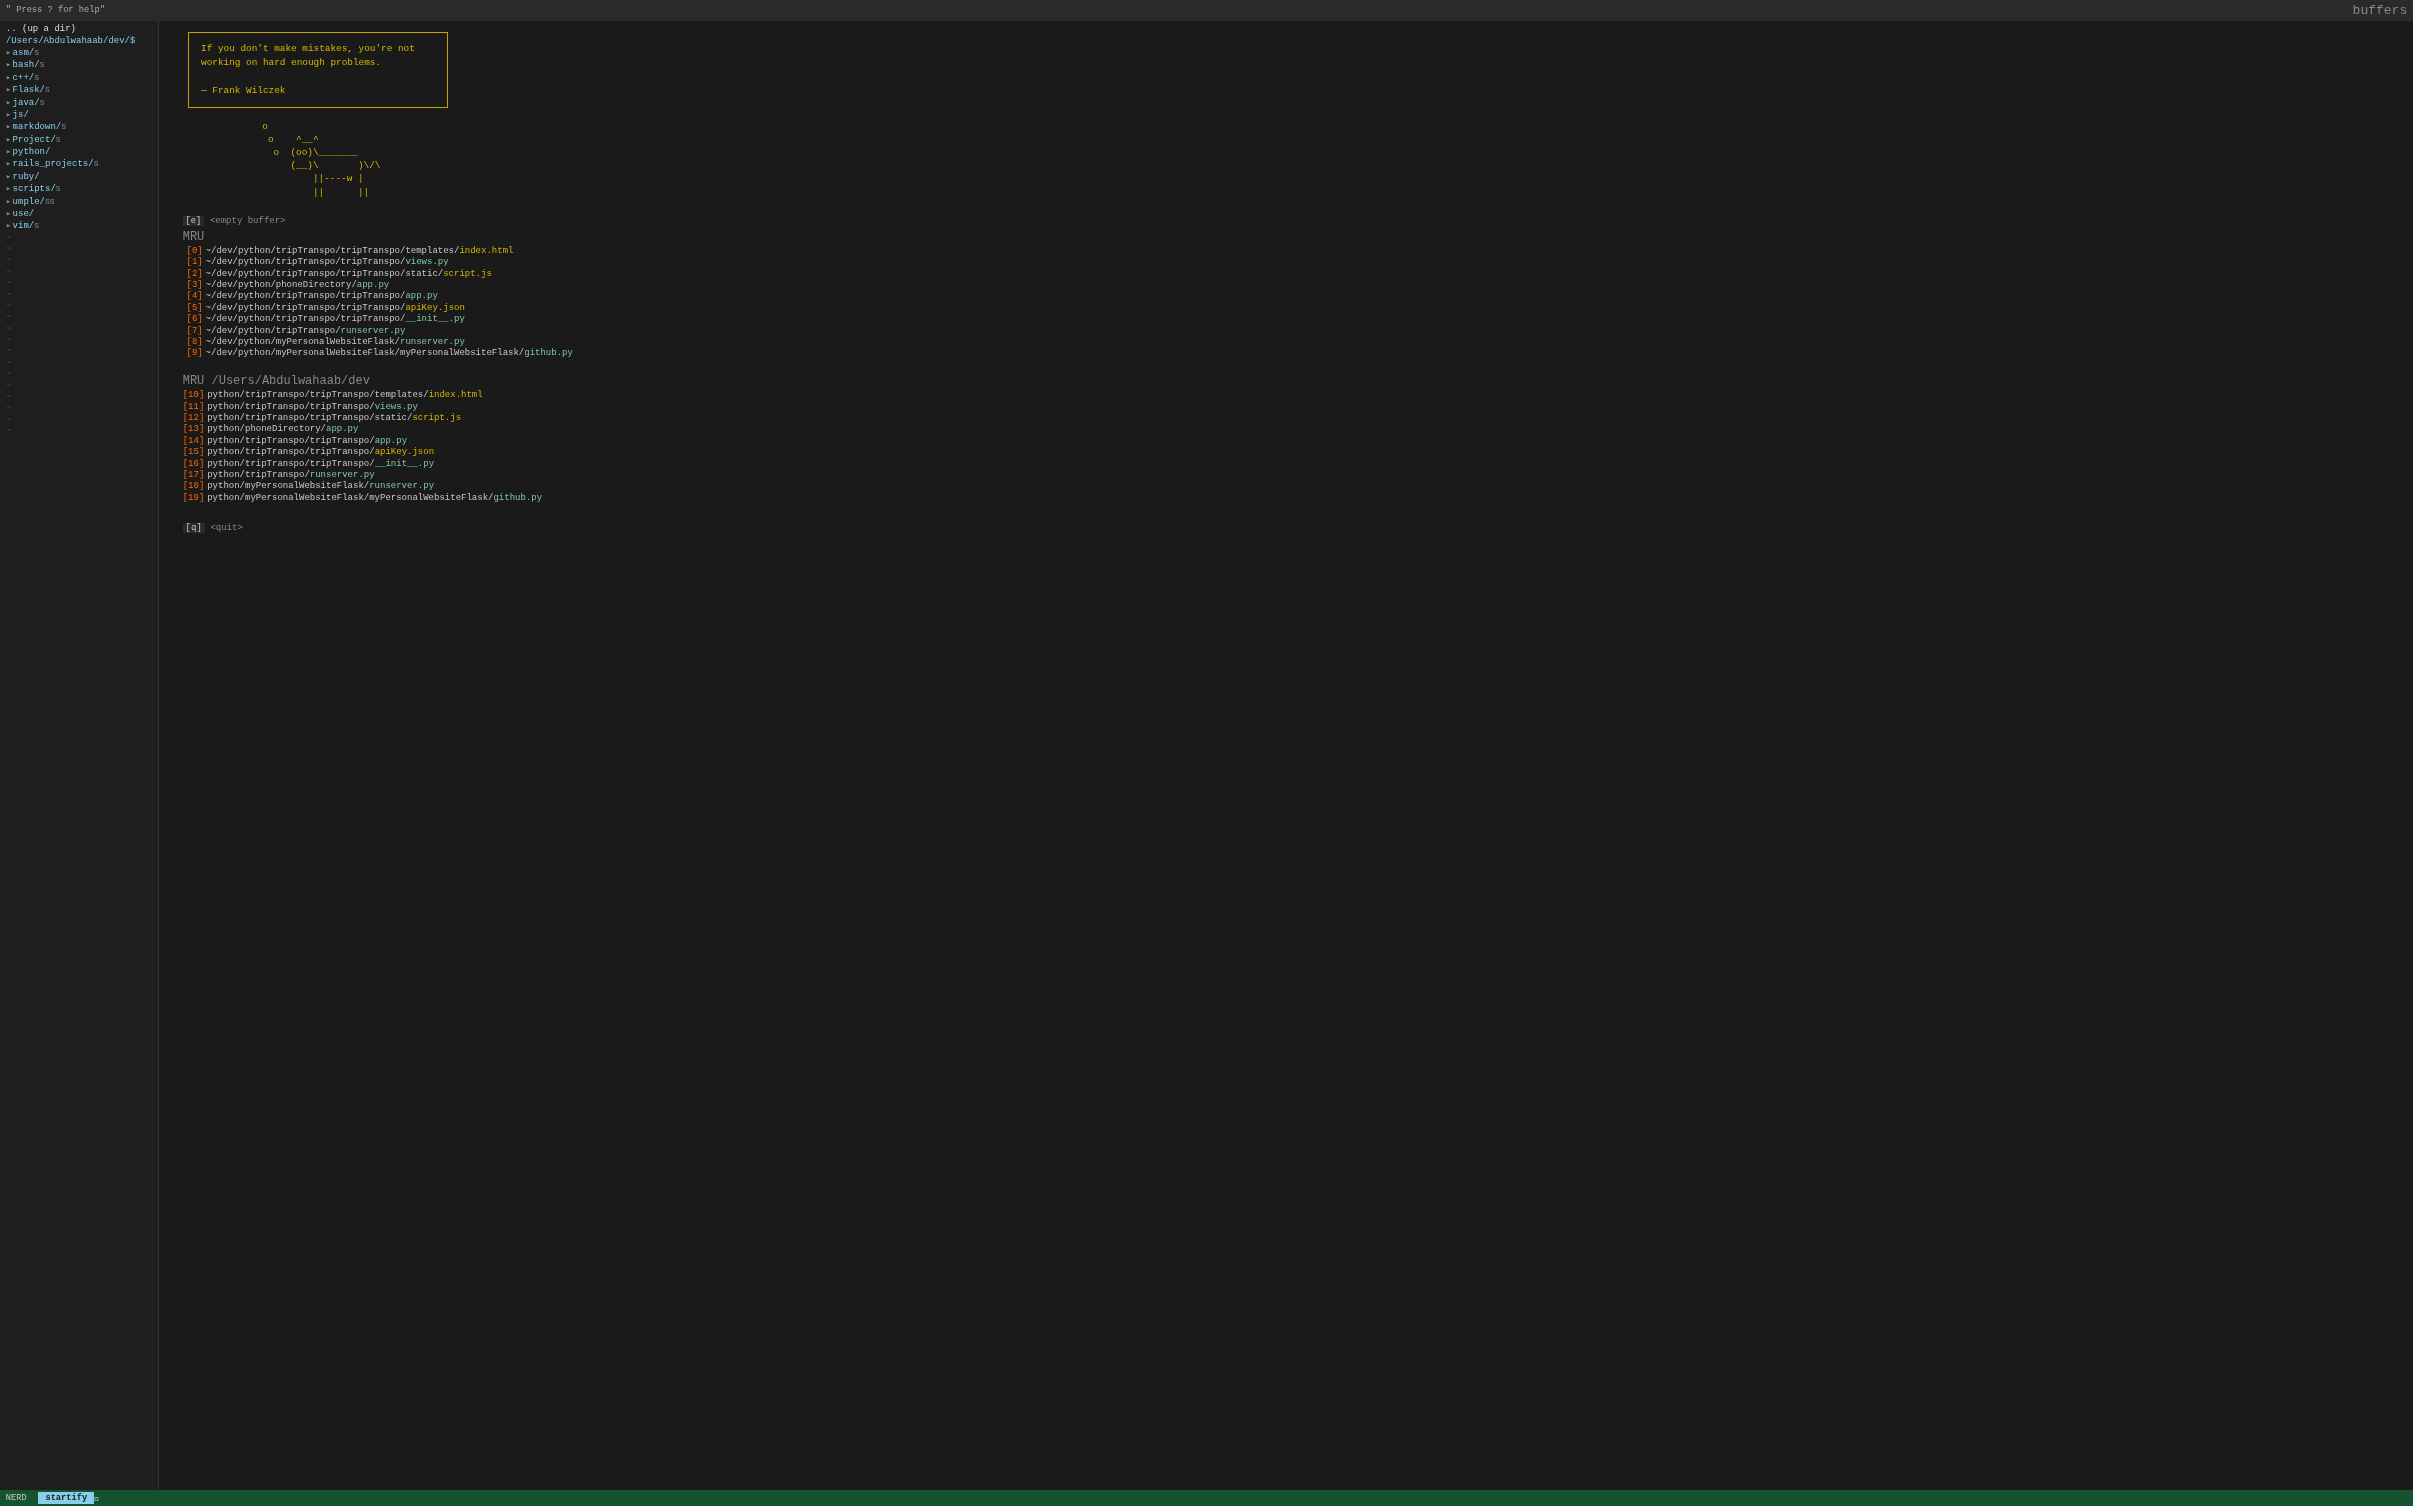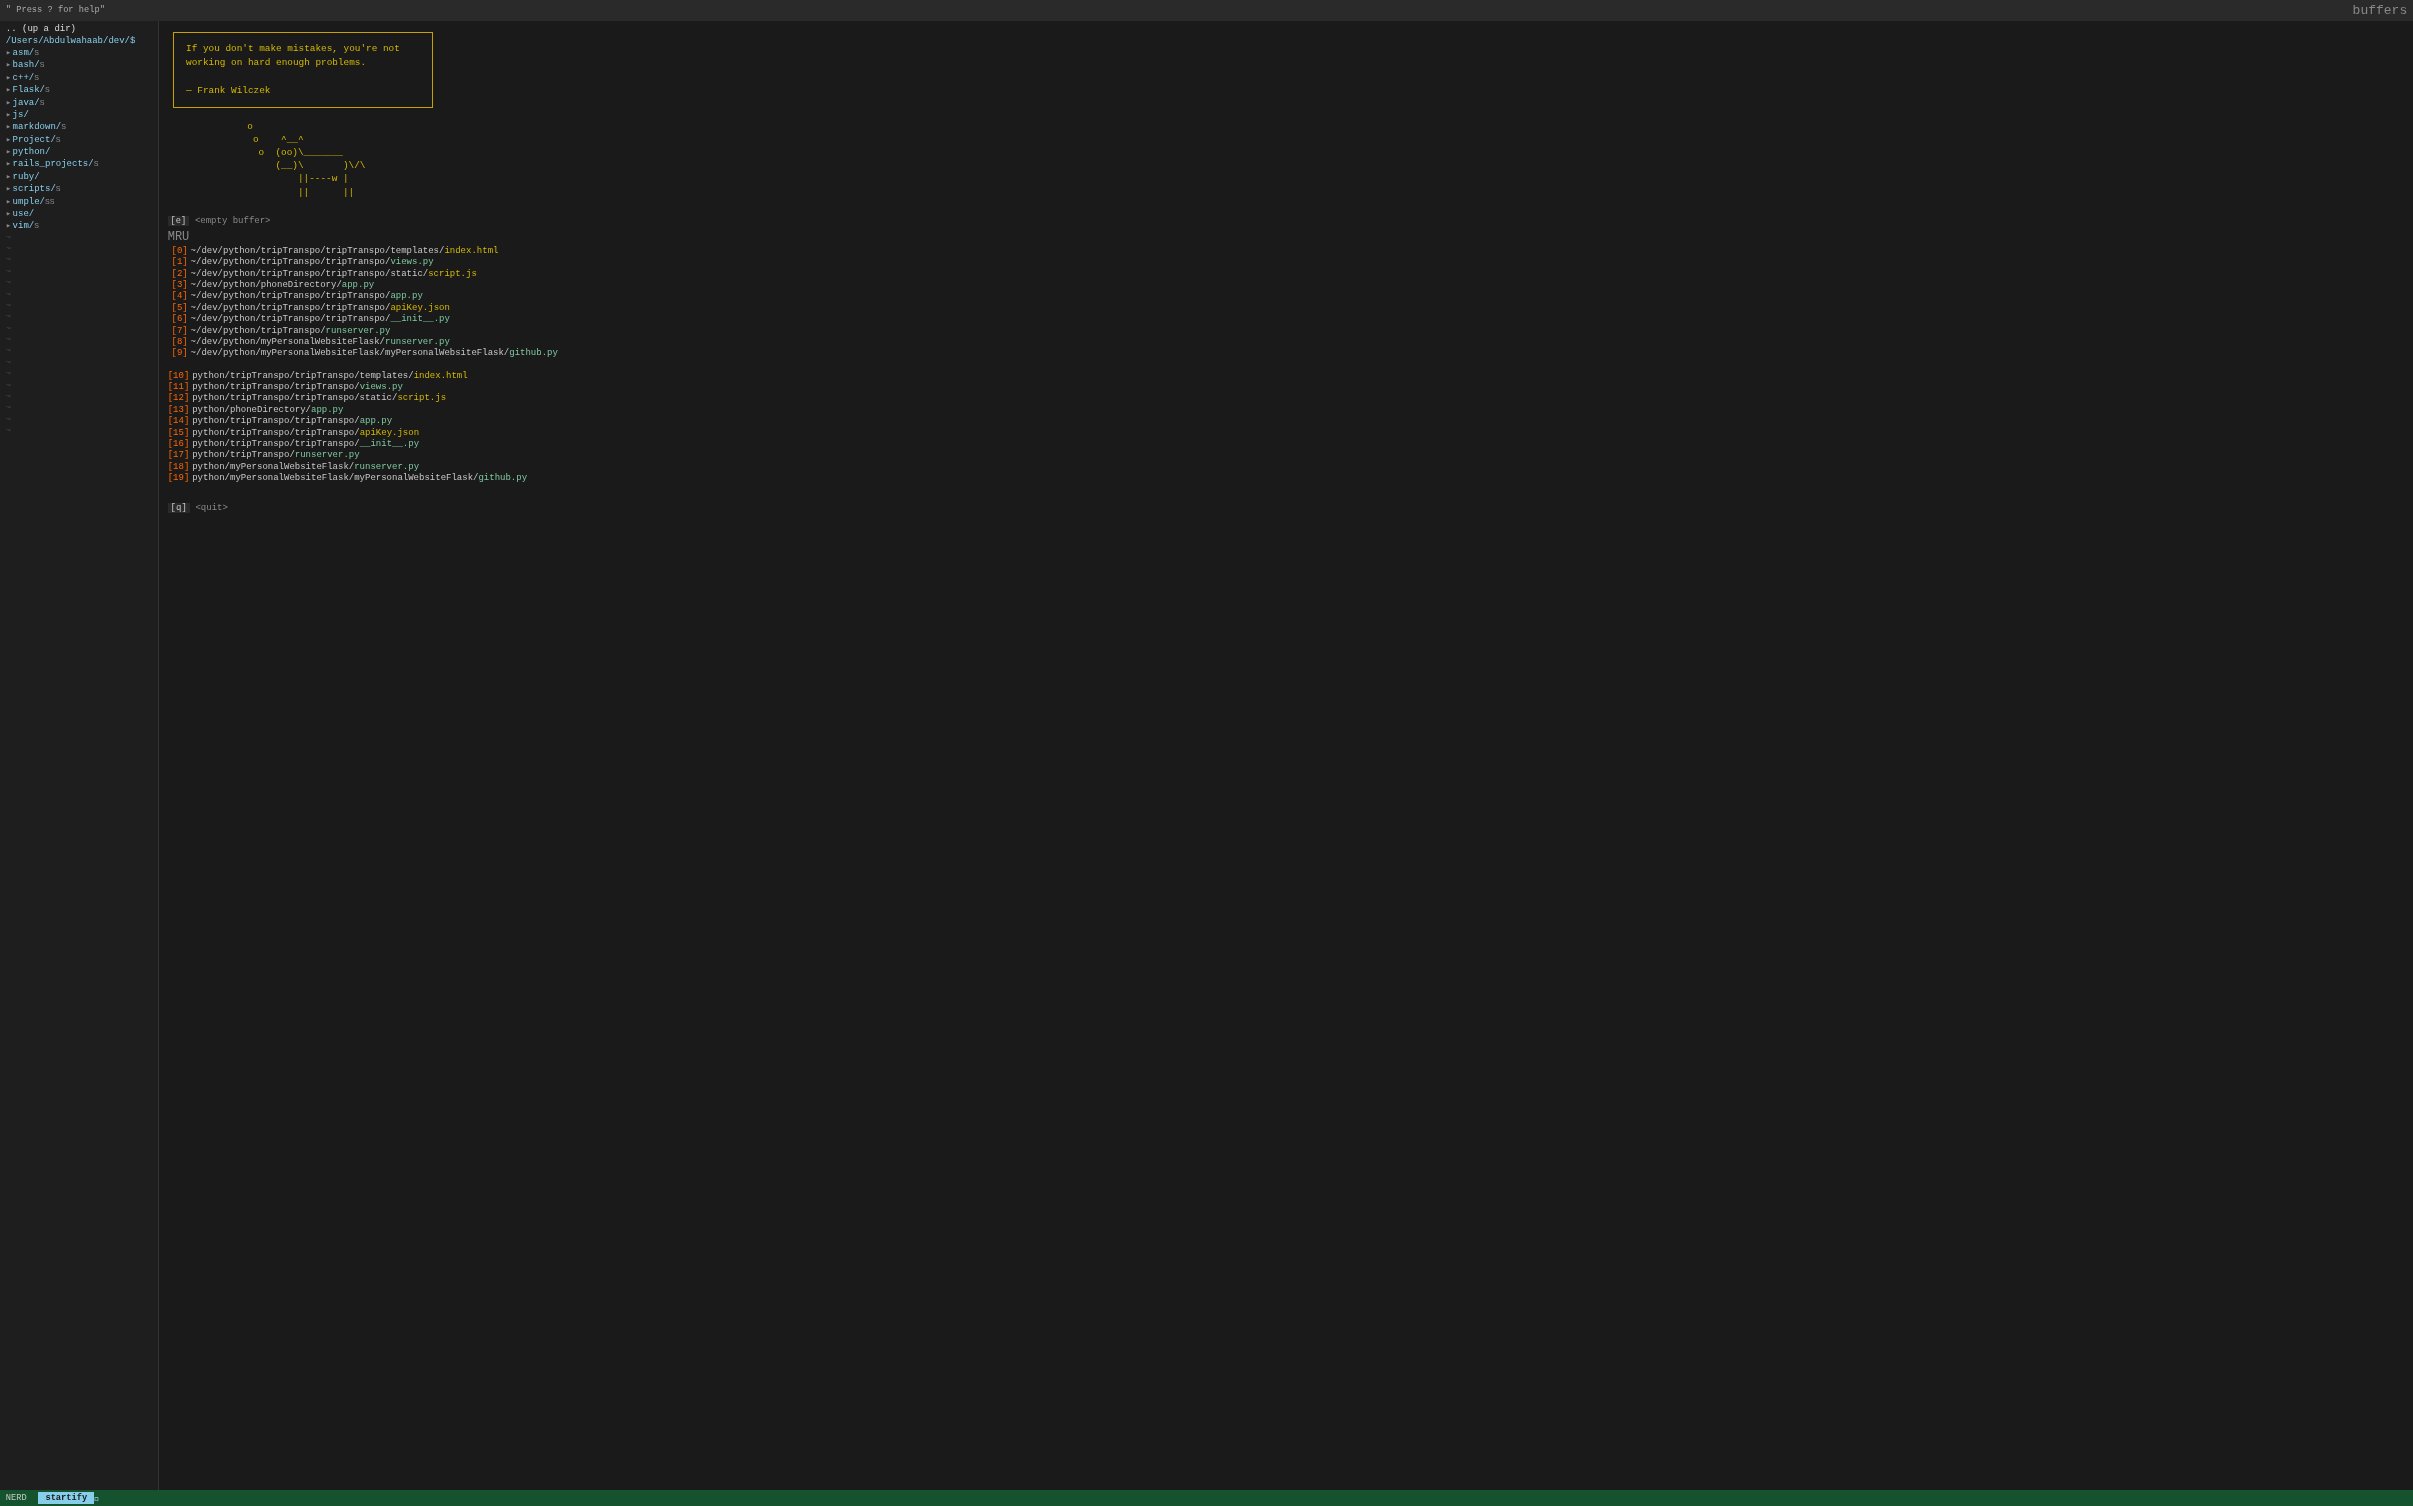--- a/index.html
+++ b/index.html
@@ -20,20 +20,21 @@
       font-size: 8.7px;
       display: flex;
       justify-content: space-between;
       align-items: center;
       min-height: 16px;
     }
     #main-area {
       display: flex;
       flex: 1;
       overflow: hidden;
+      gap: 15px;
     }
     #sidebar {
       width: 159px;
       background: #1e1e1e;
       padding: 2.9px 0;
       overflow-y: auto;
       flex-shrink: 0;
       border-right: 0.7px solid #333;
     }
     .sidebar-item {
@@ -306,20 +307,21 @@
       <span class="buf-path"><span style="color:#c8c8c8;">~/dev/python/myPersonalWebsiteFlask/</span><span style="color:#7ec8a0;">runserver.py</span></span>
     </div>
     <div class="buffer-entry">
       <span class="buf-num" style="color:#ff6600;">[9]</span>
       <span class="buf-path"><span style="color:#c8c8c8;">~/dev/python/myPersonalWebsiteFlask/myPersonalWebsiteFlask/</span><span style="color:#7ec8a0;">github.py</span></span>
     </div>
 
     <br>
 
     
+    <div class="section-label">MRU /Users/Abdulwahaab/dev</div>
 
     
     <div class="buffer-entry">
       <span class="buf-num" style="color:#ff6600;">[10]</span>
       <span class="buf-path"><span style="color:#c8c8c8;">python/tripTranspo/tripTranspo/templates/</span><span style="color:#d4b800;">index.html</span></span>
     </div>
     <div class="buffer-entry">
       <span class="buf-num" style="color:#ff6600;">[11]</span>
       <span class="buf-path"><span style="color:#c8c8c8;">python/tripTranspo/tripTranspo/</span><span style="color:#7ec8a0;">views.py</span></span>
     </div>

